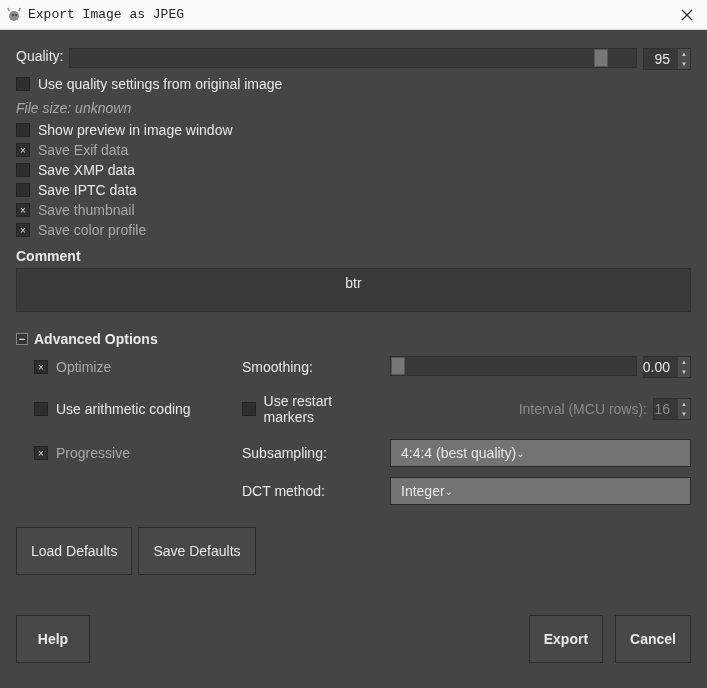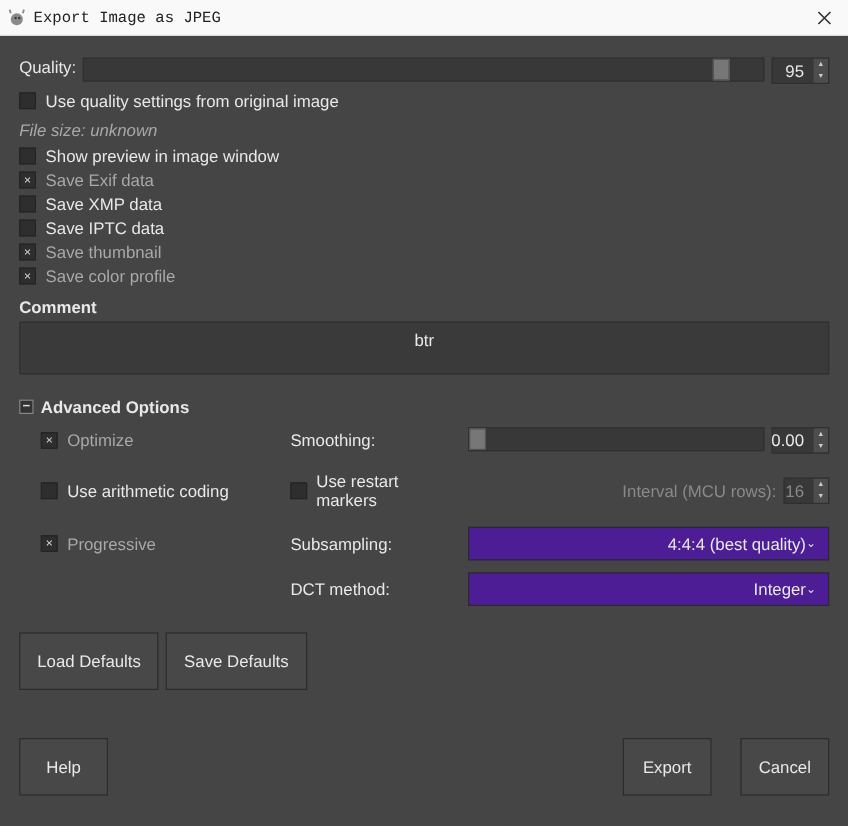--- a/index.html
+++ b/index.html
@@ -168,25 +168,25 @@
     margin-left: 18px;
     display: grid;
     grid-template-columns: 200px 140px 1fr;
     gap: 10px 8px;
     align-items: center;
   }
 
   
   .dropdown {
     height: 28px;
-    background: #4c1d95;
+    background: #737373;
     border: 1px solid #2a2a2a;
     display: flex;
     align-items: center;
-    justify-content: flex-end;
+    justify-content: flex-start;
     padding: 0 10px;
     cursor: pointer;
   }
   .dropdown .chevron { font-size: 10px; color: #ddd; }
 
   
   .button {
     height: 48px;
     min-width: 74px;
     padding: 0 14px;
@@ -203,23 +203,24 @@
   .defaults {
     display: flex;
     gap: 6px;
     margin-top: 22px;
   }
 
   .footer {
     display: flex;
     align-items: center;
     margin-top: 40px;
+    font-weight: bold;
   }
   .footer .left { flex: 1; }
-  .footer .right { display: flex; gap: 24px; }
+  .footer .right { display: flex; gap: 12px; }
 
   
   .interval-row {
     display: flex; align-items: center; gap: 6px;
     justify-content: flex-end;
   }
   .interval-row .lbl { color: var(--text-disabled); }
   .interval-row .spin .val { color: var(--text-disabled); }
 </style>
 </head>

